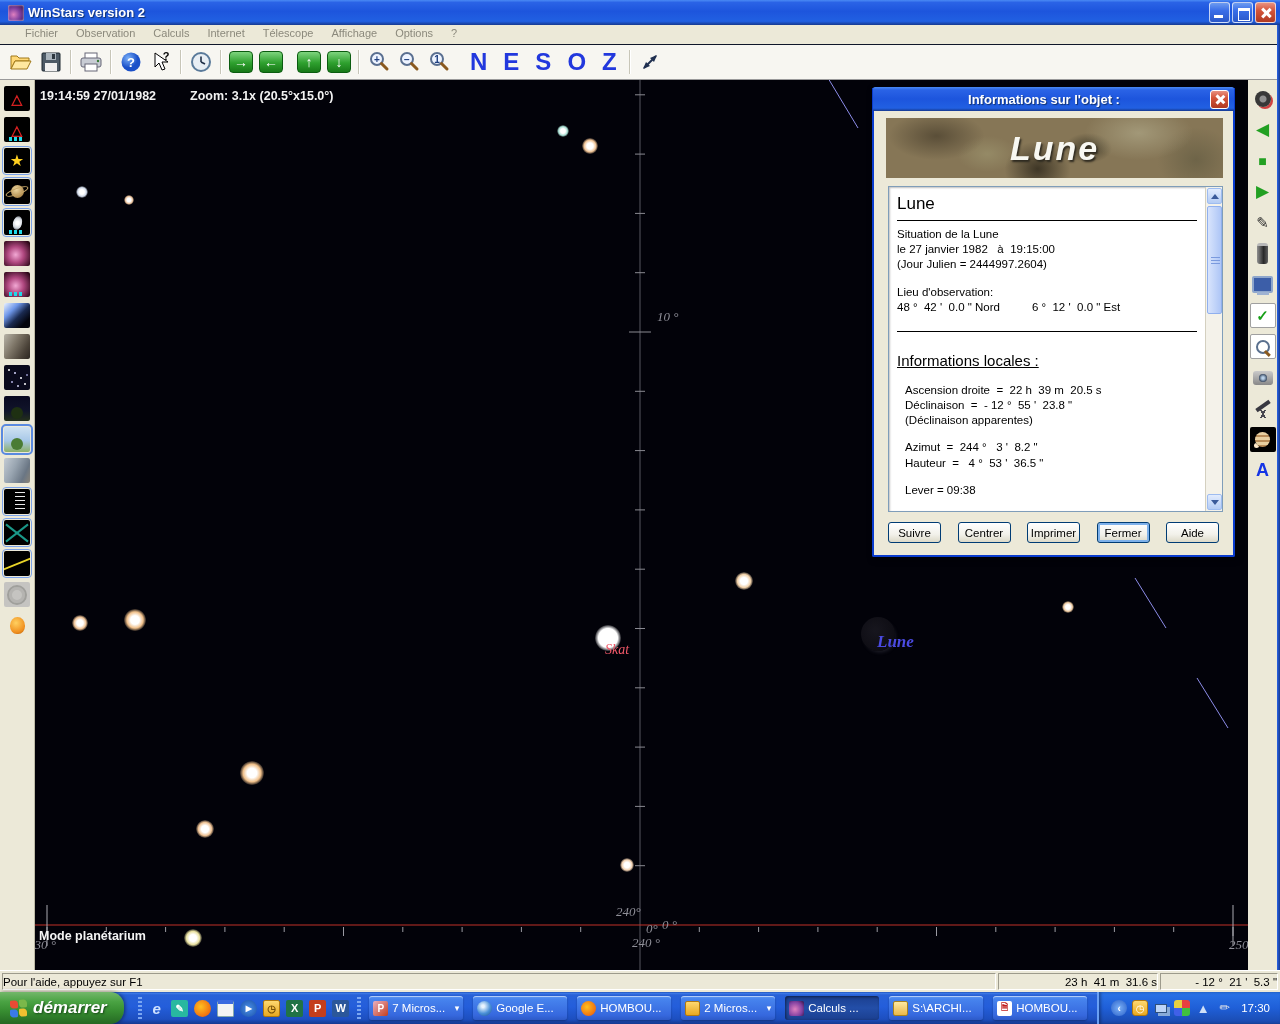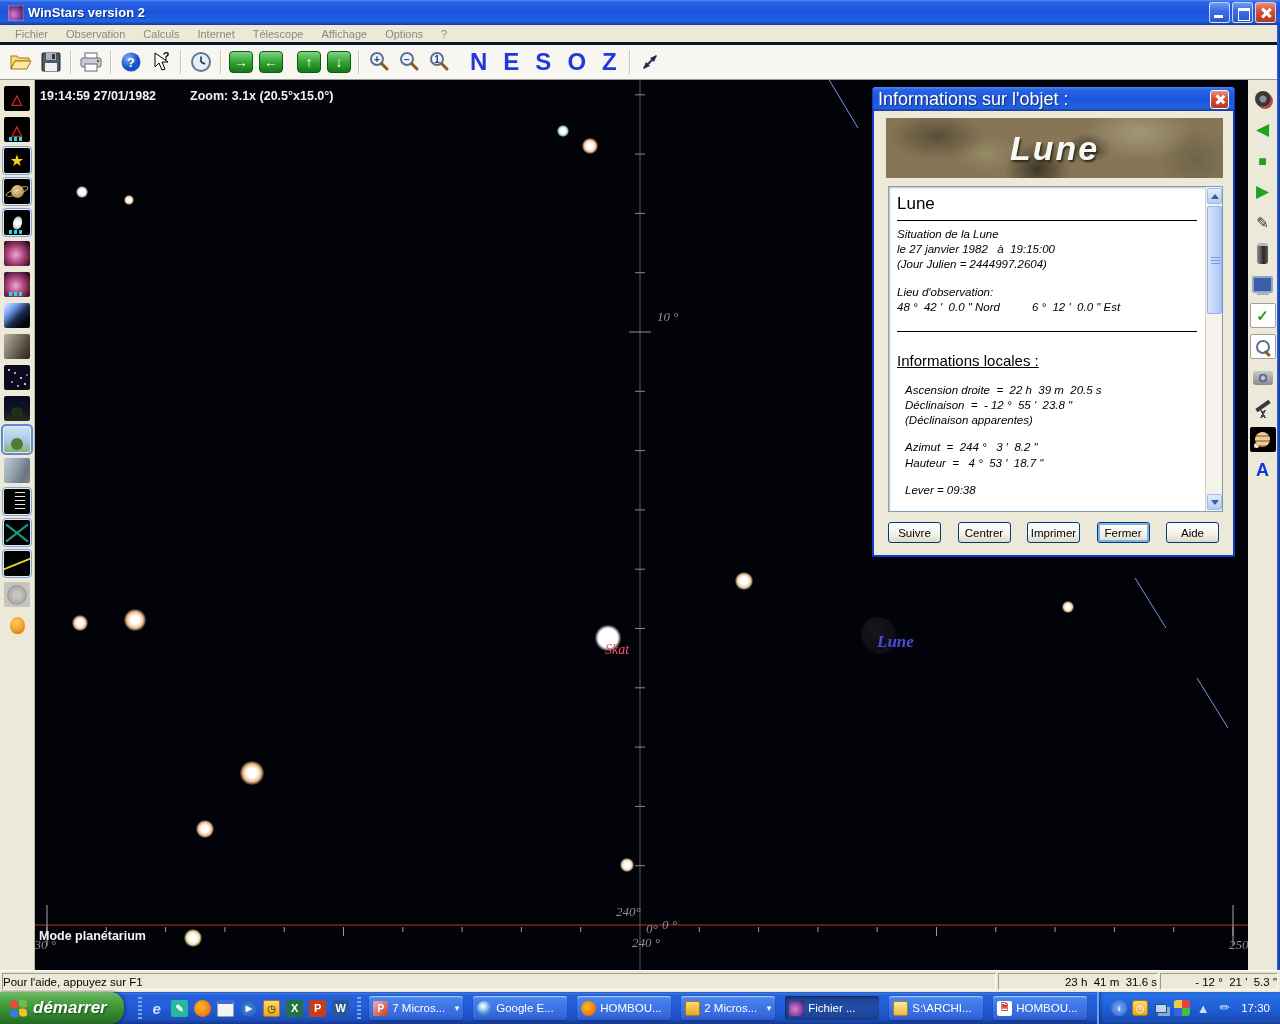--- a/index.html
+++ b/index.html
@@ -20,21 +20,21 @@
     background:linear-gradient(to bottom,#6d9bf0 0%,#3a6ee8 40%,#2a57c8 100%); position:relative; }
   .win-btn.close { background:linear-gradient(to bottom,#e89180 0%,#d4553a 40%,#b03a22 100%); }
   .wb-min::after { content:""; position:absolute; left:4px; bottom:4px; width:9px; height:3px; background:#fff; }
   .wb-rest::after { content:""; position:absolute; left:5px; top:5px; width:10px; height:9px;
     border:1px solid #fff; border-top:3px solid #fff; }
   .wb-x::before,.wb-x::after { content:""; position:absolute; left:9px; top:4px; width:2.5px; height:12px; background:#fff; }
   .wb-x::before { transform:rotate(45deg);} .wb-x::after { transform:rotate(-45deg);}
 
   
   .menubar { position:absolute; left:0; top:25px; width:1280px; height:20px; background:#ece9d8;
-    display:flex; align-items:flex-end; padding-left:6px; border-bottom:3px solid #0f172a; }
+    display:flex; align-items:flex-start; padding-left:16px; border-bottom:1px solid #0f172a; }
   .menu-item { color:#8b897c; font-size:11px; padding:2px 9px; }
 
   
   .toolbar { position:absolute; left:0; top:45px; width:1280px; height:35px; background:#f7f6f1;
     display:flex; align-items:center; padding-left:6px; border-bottom:1px solid #9a9a9a; }
   .tb-btn { width:30px; height:28px; display:flex; align-items:center; justify-content:center; }
   .tb-sep { width:2px; height:24px; margin:0 4px; border-left:1px solid #c8c6b8; border-right:1px solid #fff; }
   .tb-gap { width:8px; }
   .pan-btn { width:24px; height:22px; border-radius:4px; border:1px solid #0b5c10;
     background:linear-gradient(to bottom,#7ed47e 0%,#2ea02e 55%,#187818 100%);
@@ -135,21 +135,21 @@
   .axis-label { position:absolute; font-family:"Liberation Serif", serif; font-style:italic;
     font-size:13px; color:#8f8f98; white-space:pre; }
   .mode-label { position:absolute; left:4px; top:849px; color:#f4f4f4; font-weight:bold; font-size:12.5px; }
 
   
   .dialog { position:absolute; left:872px; top:88px; width:363px; height:469px;
     background:#ece9d8; border:2px solid #0a3cce; border-top:none; border-radius:0 0 2px 2px; box-shadow:2px 2px 6px rgba(0,0,0,.5); }
   .dlg-title { height:24px; margin:-1px -1px 0 -1px;
     background:linear-gradient(to bottom,#4a8af4 0%,#2a63e6 12%,#1d55dd 50%,#2160e2 88%,#16398f 100%);
     display:flex; align-items:center; padding:0 5px; border-radius:2px 2px 0 0; }
-  .dlg-title-text { color:#fff; font-weight:normal; font-size:18px; flex:1; text-shadow:1px 1px 1px #10306e; }
+  .dlg-title-text { color:#fff; font-weight:bold; font-size:13px; flex:1; text-shadow:1px 1px 1px #10306e;text-align:center; }
   .dlg-close { width:19px; height:19px; border-radius:3px; border:1px solid #fff;
     background:linear-gradient(to bottom,#e89180 0%,#d4553a 40%,#b03a22 100%); position:relative; }
   .dlg-close::before,.dlg-close::after { content:""; position:absolute; left:8px; top:3.5px; width:2.5px; height:11px; background:#fff; }
   .dlg-close::before { transform:rotate(45deg);} .dlg-close::after { transform:rotate(-45deg);}
   .dlg-banner { position:absolute; left:12px; top:30px; width:337px; height:60px; background-color:#867656;
     background-image:
       radial-gradient(ellipse 80px 40px at 15% 30%, #5a4e38 0%, transparent 60%),
       radial-gradient(ellipse 60px 50px at 45% 85%, #3e3626 0%, transparent 55%),
       radial-gradient(ellipse 90px 45px at 75% 25%, #a29878 0%, transparent 60%),
       radial-gradient(ellipse 70px 60px at 92% 70%, #6e6448 0%, transparent 55%),
@@ -157,21 +157,21 @@
       radial-gradient(ellipse 40px 25px at 60% 50%, #46402e 0%, transparent 60%);
     display:flex; align-items:center; justify-content:center; }
   .dlg-banner-text { color:#f8f8f2; font-style:italic; font-weight:bold; font-size:34px; letter-spacing:2px;
     text-shadow:1.5px 1.5px 2px #2e2a20; }
   .dlg-textbox { position:absolute; left:14px; top:98px; width:335px; height:326px; background:#fff;
     border:1px solid #7f9db9; box-shadow:inset 1px 1px 2px rgba(0,0,0,.25); overflow:hidden; }
   .dlg-textarea { position:absolute; left:0; top:0; right:17px; bottom:0; padding:5px 8px 0 8px; overflow:hidden;
     font-size:11.5px; color:#000; }
   .dl-objname { font-size:17px; margin:2px 0 6px 0; }
   .dl-hr { border-top:1.5px solid #000; margin:4px 0 6px 0; }
-  .dl-txt { white-space:pre; line-height:1.32;font-style:italic; }
+  .dl-txt { white-space:pre; line-height:1.32; }
   .dl-ind { padding-left:8px; }
   .dl-blank { height:12px; }
   .dl-sechead { font-size:15px; text-decoration:underline; margin:2px 0; }
   .dlg-scroll { position:absolute; right:0; top:0; width:17px; height:100%; background:#f4f2ea;
     border-left:1px solid #d4d0c0; }
   .scroll-arrow { position:absolute; left:1px; width:15px; height:16px; border-radius:2px;
     background:linear-gradient(to bottom,#e2ecfe,#b4ccf4); border:1px solid #9ebcf0;
     display:flex; align-items:center; justify-content:center; }
   .scroll-arrow::before { content:""; border-left:4px solid transparent; border-right:4px solid transparent; }
   .sa-up { top:1px; } .sa-up::before { border-bottom:5px solid #3a5a9a; }
@@ -512,21 +512,21 @@
           <div class="dl-blank"></div>
           <div class="dl-hr"></div>
           <div class="dl-blank"></div>
           <div class="dl-sechead">Informations locales :</div>
           <div class="dl-blank"></div>
           <div class="dl-txt dl-ind">Ascension droite  =  22 h  39 m  20.5 s</div>
           <div class="dl-txt dl-ind">Déclinaison  =  - 12 °  55 '  23.8 "</div>
           <div class="dl-txt dl-ind">(Déclinaison apparentes)</div>
           <div class="dl-blank"></div>
           <div class="dl-txt dl-ind">Azimut  =  244 °   3 '  8.2 "</div>
-          <div class="dl-txt dl-ind">Hauteur  =   4 °  53 '  18.7 "</div>
+          <div class="dl-txt dl-ind">Hauteur  =   4 °  53 '  36.5 "</div>
           <div class="dl-blank"></div>
           <div class="dl-txt dl-ind">Lever = 09:38</div>
         </div>
       <div class="dlg-scroll">
         <div class="scroll-arrow sa-up"></div>
         <div class="scroll-thumb"></div>
         <div class="scroll-arrow sa-down"></div>
       </div>
     </div>
     <div class="dlg-buttons">
@@ -581,21 +581,21 @@
           <div class="tb-icon t-firefox"></div>
           <div class="task-label">HOMBOU...</div>
         </div>
         <div class="task-btn">
           <div class="tb-icon t-outlook"></div>
           <div class="task-label">2 Micros...</div>
           <div class="task-dd">▾</div>
         </div>
         <div class="task-btn active">
           <div class="tb-icon t-winstars"></div>
-          <div class="task-label">Fichier ...</div>
+          <div class="task-label">Calculs ...</div>
         </div>
         <div class="task-btn">
           <div class="tb-icon t-folder"></div>
           <div class="task-label">S:\ARCHI...</div>
         </div>
         <div class="task-btn">
           <div class="tb-icon t-pdf">🗎</div>
           <div class="task-label">HOMBOU...</div>
         </div>
       </div>

